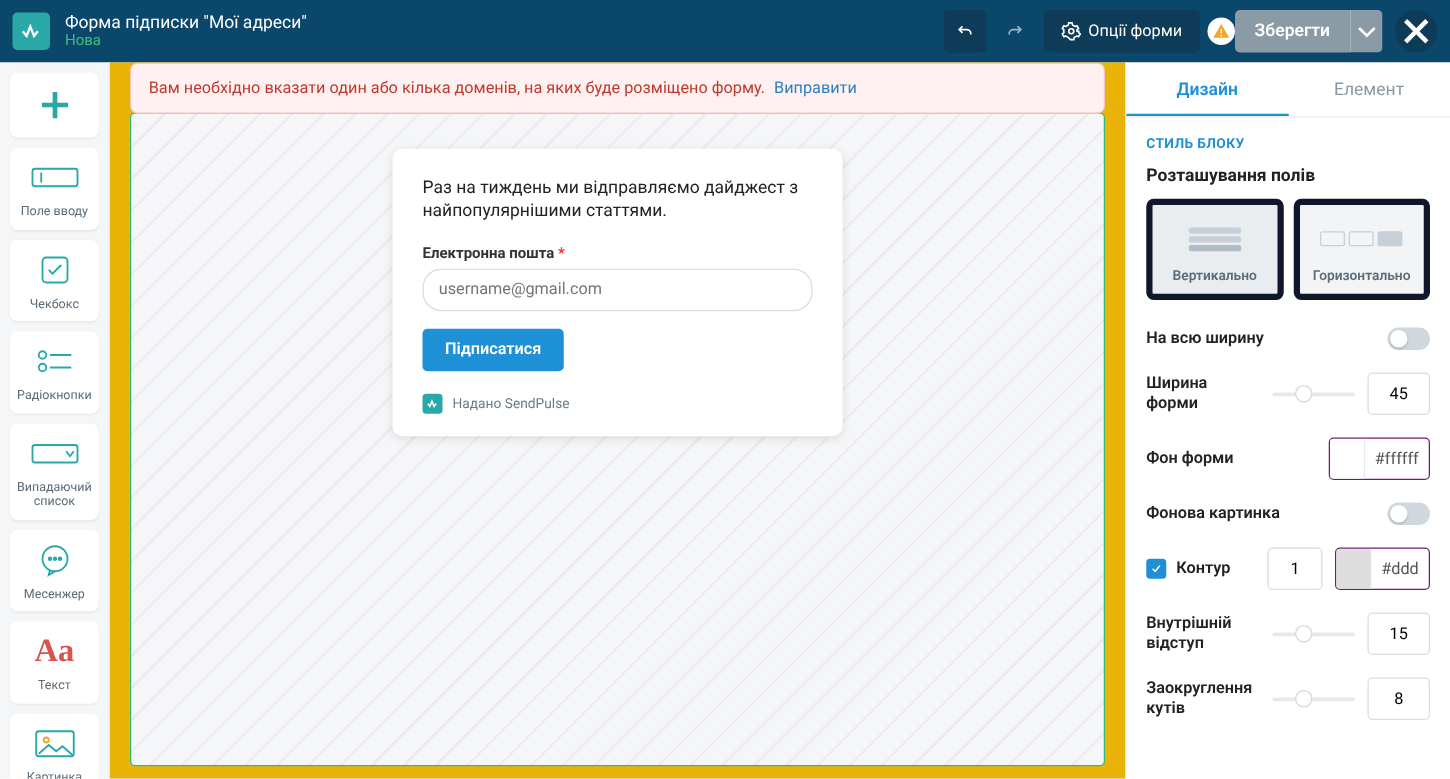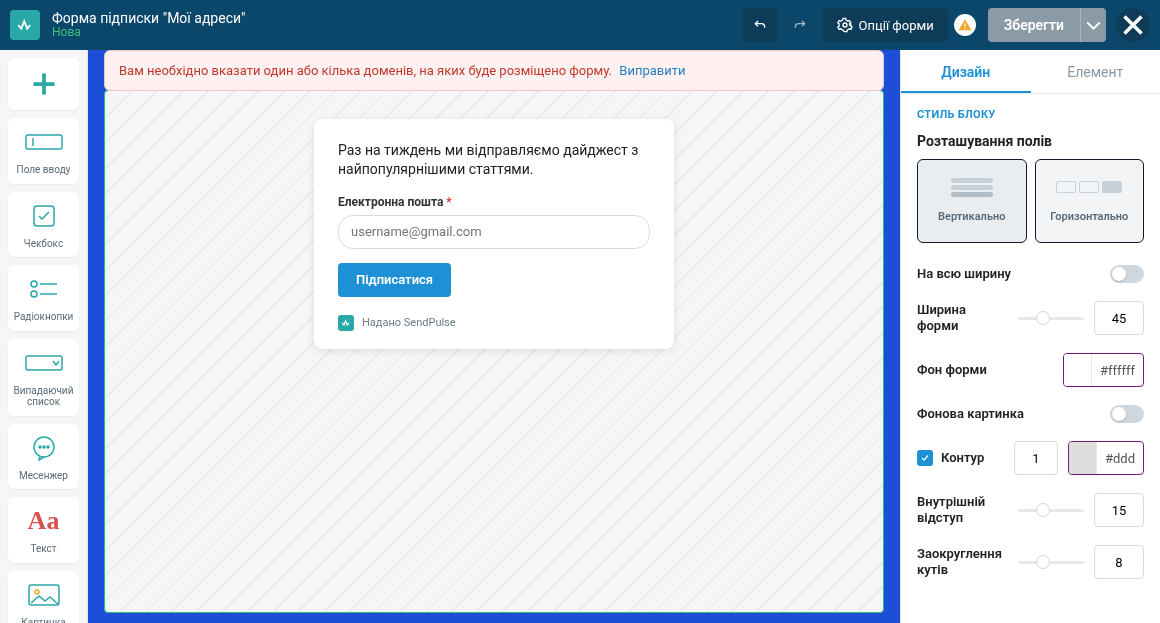--- a/index.html
+++ b/index.html
@@ -12,35 +12,35 @@
   .title-block .t1{font-size:14px;color:#fff}
   .title-block .t2{font-size:12px;color:#3ac27a}
   .header-spacer{flex:1}
   .hdr-btn{height:34px;border-radius:4px;display:flex;align-items:center;justify-content:center;margin-left:6px;cursor:pointer;font-size:13px}
   .hdr-icon{width:34px;background:#0e3b57}
   .hdr-icon.light{background:transparent}
   .hdr-btn svg{width:16px;height:16px}
   .opts-btn{background:#0e3b57;padding:0 14px;gap:6px}
   .warn-badge{width:22px;height:22px;border-radius:50%;background:#fff;display:flex;align-items:center;justify-content:center;margin-left:6px}
   .warn-badge svg{width:14px;height:14px}
-  .save-group{display:flex;margin-left:12px}
+  .save-group{display:flex;margin-left:0}
   .save-btn{background:#8a9ba6;color:#fff;padding:0 16px;height:34px;border-radius:4px 0 0 4px;display:flex;align-items:center;font-size:14px;font-weight:600}
   .save-caret{background:#8a9ba6;width:26px;height:34px;border-left:1px solid rgba(255,255,255,.25);border-radius:0 4px 4px 0;display:flex;align-items:center;justify-content:center}
   .close-btn{width:34px;height:34px;border-radius:50%;background:#0e3b57;margin-left:10px;display:flex;align-items:center;justify-content:center}
 
   
   .body{display:flex;height:573px}
   .toolbox{width:88px;background:#f4f6f8;padding:8px;display:flex;flex-direction:column;gap:8px;border-right:1px solid #e4e9ed}
   .tool{background:#fff;border-radius:6px;box-shadow:0 1px 2px rgba(0,0,0,.06);padding:8px 4px 8px;display:flex;flex-direction:column;align-items:center;justify-content:center;gap:6px;cursor:pointer}
   .tool.add{height:52px}
   .tool .ticon{height:32px;display:flex;align-items:center;justify-content:center}
   .tool .tlbl{font-size:10px;color:#5b6b78;text-align:center;line-height:1.15}
   .tool svg{stroke:#2aa7a7}
 
-  .canvas-wrap{flex:1;background:#1d4ed8;position:relative;overflow:hidden}
+  .canvas-wrap{flex:1;background:#eab308;position:relative;overflow:hidden}
   .alert{margin:0 16px 0 16px;background:#fff1f1;border:1px solid #f3c4c4;border-radius:6px;padding:12px 14px;font-size:13px;color:#c0392b;position:absolute;left:0;right:0;top:0;z-index:3}
   .alert a{color:#2a7fbf;text-decoration:none;margin-left:4px}
   .canvas{position:absolute;left:16px;right:16px;top:40px;bottom:10px;border:1.5px solid #2dbd7a;border-radius:4px;
     background-color:#f4f6f8;
     background-image:repeating-linear-gradient(135deg,#ececf0 0,#ececf0 2px,transparent 2px,transparent 18px);
     display:flex;align-items:flex-start;justify-content:center;padding-top:28px}
   .form-card{width:360px;background:#fff;border-radius:8px;box-shadow:0 2px 8px rgba(0,0,0,.1);padding:22px 24px 18px}
   .form-card .desc{font-size:14px;color:#222;margin-bottom:16px;line-height:1.35}
   .form-card .lbl{font-size:12px;color:#333;font-weight:700;margin-bottom:6px}
   .form-card .lbl .req{color:#d33}
@@ -51,21 +51,21 @@
 
   
   .panel{width:260px;border-left:1px solid #e4e9ed;background:#fff;display:flex;flex-direction:column;overflow:hidden}
   .tabs{display:flex;height:44px;border-bottom:1px solid #e4e9ed}
   .tab{flex:1;display:flex;align-items:center;justify-content:center;font-size:14px;color:#8a98a4;cursor:pointer}
   .tab.active{color:#1e90d6;font-weight:600;box-shadow:inset 0 -2px 0 #1e90d6}
   .panel-body{padding:14px 16px 20px;overflow:auto}
   .section-title{font-size:11px;font-weight:700;color:#1e90d6;letter-spacing:.3px;margin-bottom:12px}
   .subhead{font-size:14px;font-weight:700;color:#222;margin-bottom:10px}
   .layout-opts{display:flex;gap:8px;margin-bottom:22px}
-  .layout-card{flex:1;background:#f2f4f6;border:1px solid #0f172a;border-radius:6px;padding:10px 8px 19px;text-align:center;cursor:pointer}
+  .layout-card{flex:1;background:#f2f4f6;border:5px solid #0f172a;border-radius:6px;padding:10px 8px 8px;text-align:center;cursor:pointer}
   .layout-card .prev{height:34px;display:flex;align-items:center;justify-content:center;margin-bottom:6px}
   .layout-card .plbl{font-size:11px;color:#5b6b78;font-weight:600}
   .layout-card.active{background:#e9edf0}
   .vbar{width:42px;height:5px;background:#c7d0d8;border-radius:2px;margin:2px 0}
   .vbar.s{background:#b0bcc6}
   .hbox{display:flex;gap:3px}
   .hcell{width:20px;height:12px;border:1.5px solid #c7d0d8;border-radius:2px}
   .hcell.f{background:#c7d0d8;border:none}
 
   .row{display:flex;align-items:center;justify-content:space-between;margin:18px 0 0;gap:10px}

